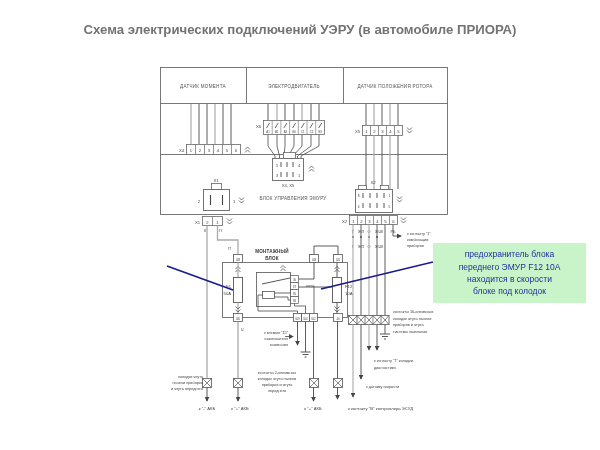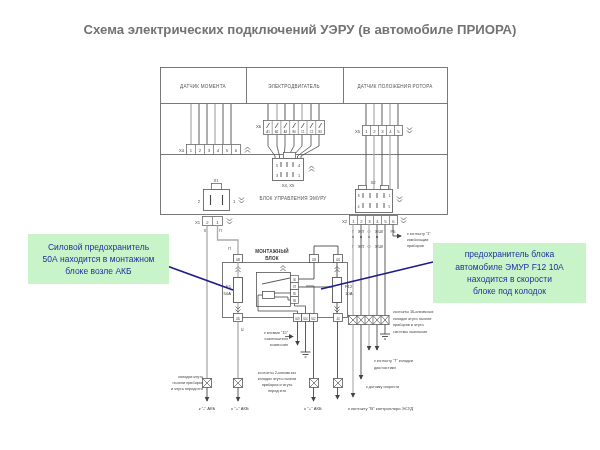--- a/index.html
+++ b/index.html
@@ -456,28 +456,21 @@
 
     <text class="t38" x="277" y="374" text-anchor="middle">контакты 2-клеммных</text>
     <text class="t38" x="277" y="380" text-anchor="middle">колодок жгута панели</text>
     <text class="t38" x="277" y="386" text-anchor="middle">приборов и жгута</text>
     <text class="t38" x="277" y="392" text-anchor="middle">переднего</text>
 
     <line x1="167" y1="266" x2="233" y2="290" stroke="#1c1c8f" stroke-width="1.7"></line>
     <line x1="433" y1="262" x2="321" y2="289" stroke="#1c1c8f" stroke-width="1.7"></line>
   </svg>
 
-  <div id="callout-left" class="callout">
-    <div>
-      <span>Силовой предохранитель</span><br>
-      <span>50А находится в монтажном</span><br>
-      <span>блоке возле АКБ</span>
-    </div>
-  </div>
   <div id="callout-right" class="callout">
     <div>
       <span>предохранитель блока</span><br>
-      <span>автомобиле ЭМУР F12 10А</span><br>
+      <span>переднего ЭМУР F12 10А</span><br>
       <span>находится в скорости</span><br>
       <span>блоке под колодок</span>
     </div>
   </div>
 </div>
 
 </body></html>

